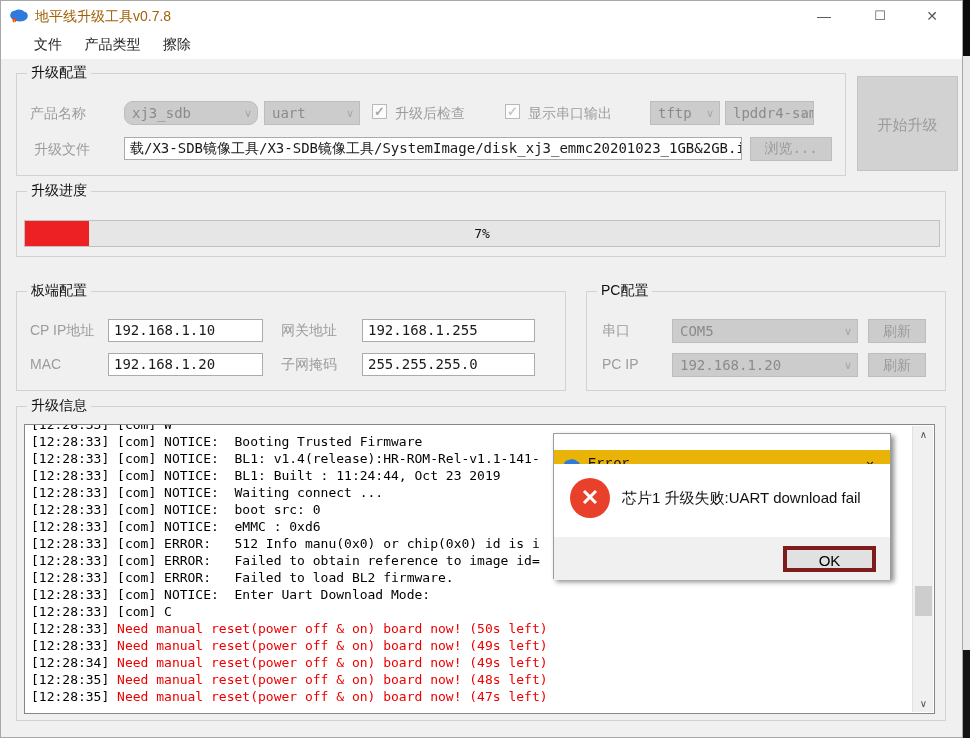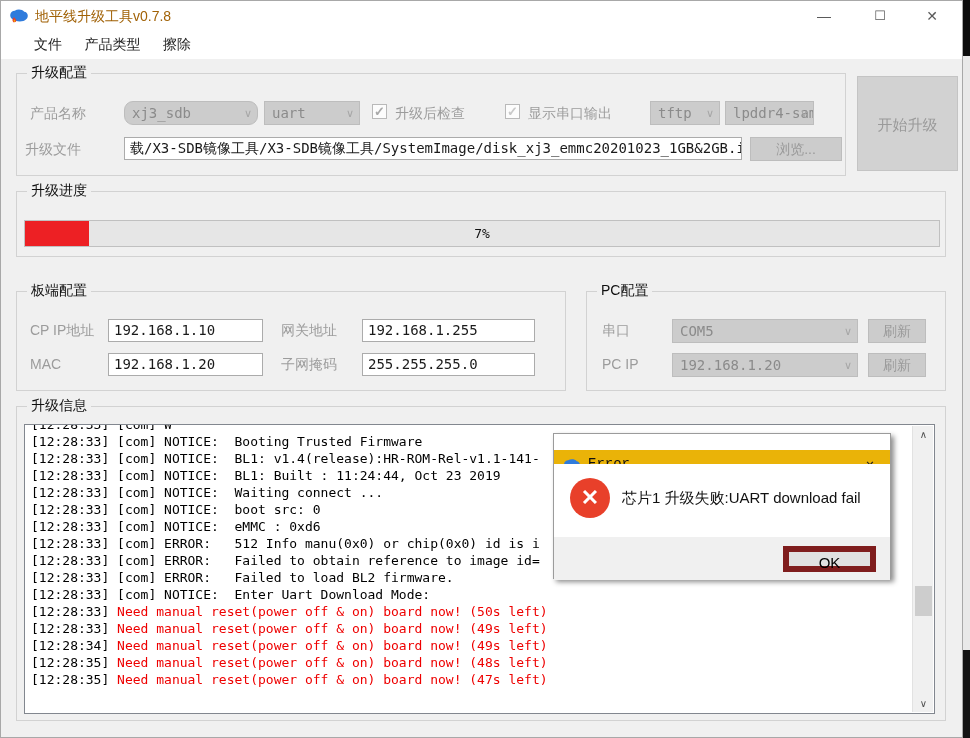--- a/index.html
+++ b/index.html
@@ -91,21 +91,21 @@
   .dlg-title { position:absolute; left:34px; top:6px; font-size:14px; color:#111; }
   .dlg-close { position:absolute; right:0; top:0; width:40px; height:30px; text-align:center;
                line-height:30px; font-size:14px; color:#222; }
   .dlg-body { position:absolute; left:0; top:30px; width:100%; height:73px; background:#fff; }
   .err-icon { position:absolute; left:16px; top:14px; width:40px; height:40px; border-radius:50%;
               background:#e8402a; color:#fff; font-size:22px; font-weight:bold;
               text-align:center; line-height:40px; }
   .dlg-msg { position:absolute; left:68px; top:25px; font-size:15px; color:#111; white-space:nowrap; }
   .dlg-footer { position:absolute; left:0; top:103px; width:100%; height:43px; background:#f0f0f0; }
   .ok-btn { position:absolute; right:14px; top:9px; width:93px; height:26px; background:#e1e1e1;
-            border:6px solid #7f1d1d; font-size:15px; color:#000; text-align:center;
+            border:4px solid #7f1d1d; font-size:15px; color:#000; text-align:center;
             line-height:22px; }
 </style>
 </head>
 <body>
 
 <svg width="0" height="0" style="position:absolute">
   <defs>
     <g id="hb-logo">
       <path d="M3 10 C0 7 1 2 6 1.5 C9 -0.5 14 0 16 2.5 C20 3 21 8 18 10.5 C16 13 10 13.5 7 12 Z" fill="#2f7bdc"></path>
       <path d="M4.5 13.5 C3 11.5 3.5 9.5 5.5 8 C5.5 9.5 7 9.5 7.5 11 C8.2 12.5 7 14.2 4.5 13.5 Z" fill="#e8402a"></path>
@@ -150,23 +150,23 @@
     <span class="lbl" style="left:511px; top:31px;">显示串口输出</span>
     <div class="combo" style="left:633px; top:27px; width:70px;">
       <span>tftp</span>
       <span class="chev">∨</span>
     </div>
     <div class="combo" style="left:708px; top:27px; width:89px;">
       <span>lpddr4-sams</span>
       <span class="chev">∨</span>
     </div>
 
-    <span class="lbl" style="left:8px; top:67px;">升级文件</span>
+    <span class="lbl" style="left:17px; top:67px;">升级文件</span>
     <div class="tinput" style="left:107px; top:63px; width:618px;">载/X3-SDB镜像工具/X3-SDB镜像工具/SystemImage/disk_xj3_emmc20201023_1GB&amp;2GB.img</div>
-    <div class="gbtn" style="left:733px; top:63px; width:92px; height:24px; line-height:22px;">浏览...</div>
+    <div class="gbtn" style="left:733px; top:63px; width:82px; height:24px; line-height:22px;font-family:Liberation Mono, monospace;">浏览...</div>
   </div>
 
   <div class="start-btn">开始升级</div>
 
   <div class="group" style="left:15px; top:190px; width:930px; height:66px;">
     <span class="group-title">升级进度</span>
     <div class="pbar">
       <div class="pfill" style="width: 7%;"></div>
       <div class="ptext">7%</div>
     </div>
@@ -212,20 +212,21 @@
           <div class="log-line"><span>[12:28:33] </span><span class="">[com] NOTICE:  Booting Trusted Firmware</span></div>
           <div class="log-line"><span>[12:28:33] </span><span class="">[com] NOTICE:  BL1: v1.4(release):HR-ROM-Rel-v1.1-141-</span></div>
           <div class="log-line"><span>[12:28:33] </span><span class="">[com] NOTICE:  BL1: Built : 11:24:44, Oct 23 2019</span></div>
           <div class="log-line"><span>[12:28:33] </span><span class="">[com] NOTICE:  Waiting connect ...</span></div>
           <div class="log-line"><span>[12:28:33] </span><span class="">[com] NOTICE:  boot src: 0</span></div>
           <div class="log-line"><span>[12:28:33] </span><span class="">[com] NOTICE:  eMMC : 0xd6</span></div>
           <div class="log-line"><span>[12:28:33] </span><span class="">[com] ERROR:   512 Info manu(0x0) or chip(0x0) id is i</span></div>
           <div class="log-line"><span>[12:28:33] </span><span class="">[com] ERROR:   Failed to obtain reference to image id=</span></div>
           <div class="log-line"><span>[12:28:33] </span><span class="">[com] ERROR:   Failed to load BL2 firmware.</span></div>
           <div class="log-line"><span>[12:28:33] </span><span class="">[com] NOTICE:  Enter Uart Download Mode:</span></div>
+          <div class="log-line"><span>[12:28:33] </span><span class="">[com] C</span></div>
           <div class="log-line"><span>[12:28:33] </span><span class="red">Need manual reset(power off &amp; on) board now! (50s left)</span></div>
           <div class="log-line"><span>[12:28:33] </span><span class="red">Need manual reset(power off &amp; on) board now! (49s left)</span></div>
           <div class="log-line"><span>[12:28:34] </span><span class="red">Need manual reset(power off &amp; on) board now! (49s left)</span></div>
           <div class="log-line"><span>[12:28:35] </span><span class="red">Need manual reset(power off &amp; on) board now! (48s left)</span></div>
           <div class="log-line"><span>[12:28:35] </span><span class="red">Need manual reset(power off &amp; on) board now! (47s left)</span></div>
         </div>
       <div class="vscroll">
         <div class="varrow" style="top:0;">∧</div>
         <div class="vthumb"></div>
         <div class="varrow" style="bottom:0;">∨</div>

